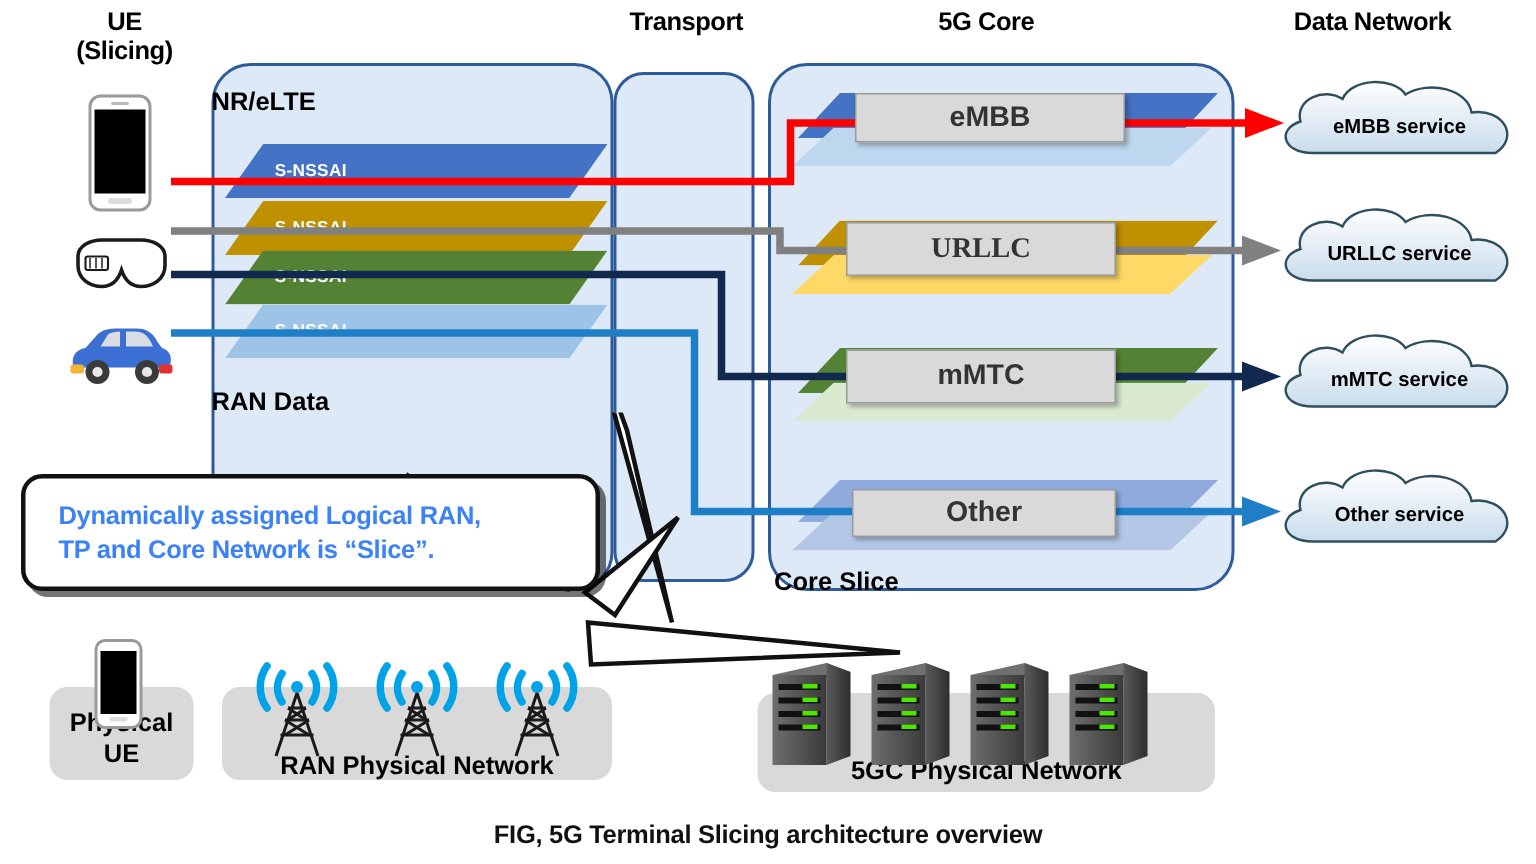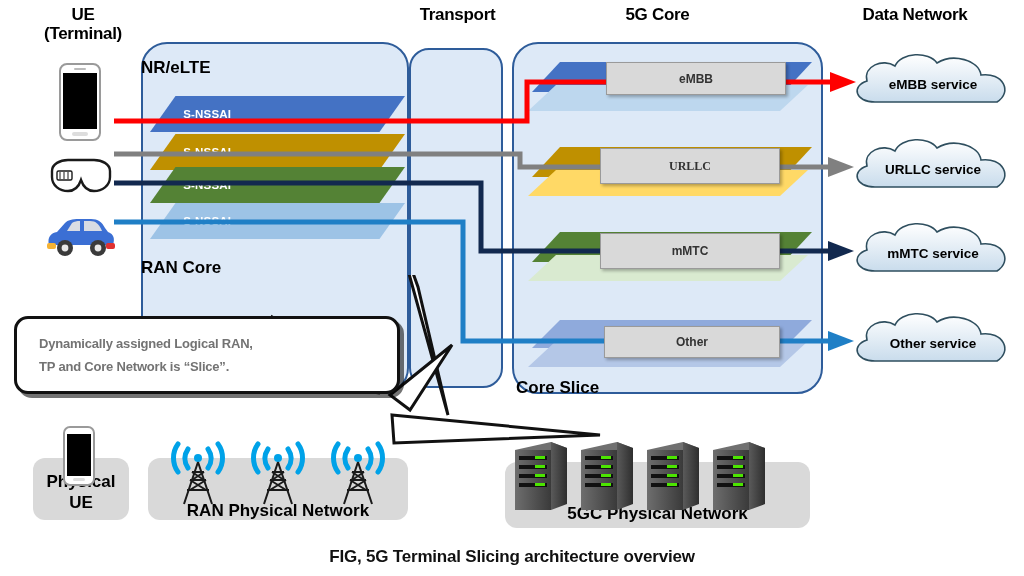--- a/index.html
+++ b/index.html
@@ -23,63 +23,63 @@
   .slab{position:absolute;}
   .slab i{display:block;width:100%;height:100%;
           clip-path:polygon(10% 0,100% 0,90% 100%,0 100%);}
   .slab span{position:absolute;left:13%;top:50%;transform:translateY(-50%);
              font-size:11.5px;font-weight:bold;color:#fff;letter-spacing:.2px;
              white-space:nowrap;}
 
   
   .nfbox{position:absolute;background:#D9D9D9;border:1px solid #9a9a9a;
          display:flex;align-items:center;justify-content:center;
-         font-size:12px;font-weight:bold;color:#333;
-         box-shadow:2px 2px 3px rgba(0,0,0,.28);box-sizing:border-box;margin-left:36px;}
+         font-size:19px;font-weight:bold;color:#333;
+         box-shadow:2px 2px 3px rgba(0,0,0,.28);box-sizing:border-box;}
 
   
   .cloud{position:absolute;}
   .cloud .ctext{position:absolute;width:100%;top:50%;transform:translateY(-50%);
                 text-align:center;font-size:13.5px;font-weight:bold;color:#000;}
 
   
   #callout{position:absolute;background:#fff;border:3.5px solid #111;
            border-radius:14px;box-shadow:4px 4px 0 rgba(0,0,0,.55);
            box-sizing:border-box;z-index:40;}
-  #callout p{margin:0;color:#737373;font-weight:bold;font-size:13px;
+  #callout p{margin:0;color:#3b82f6;font-weight:bold;font-size:17px;
              line-height:23px;letter-spacing:-.2px;}
 
   
   .pill{position:absolute;background:#D9D9D9;border-radius:12px;}
   .pilltext{position:absolute;text-align:center;font-weight:bold;
             font-size:17px;color:#000;line-height:21px;}
 
   
   #caption{position:absolute;width:100%;text-align:center;
            font-size:17px;font-weight:bold;color:#111;letter-spacing:-.2px;}
 </style>
 </head>
 <body>
 
 <div id="stage">
 
   <div class="colhead" style="left:18px;top:5px;width:130px;">
     <div>UE</div>
-    <div>(Terminal)</div>
+    <div>(Slicing)</div>
   </div>
   <div class="colhead" style="left:395px;top:5px;width:125px;">Transport</div>
   <div class="colhead" style="left:575px;top:5px;width:165px;">5G Core</div>
   <div class="colhead" style="left:825px;top:5px;width:180px;">Data Network</div>
 
   <div class="domainbox" style="left:141px;top:42px;width:268px;height:352px;"></div>
   <div class="domainbox transport" style="left:409px;top:48px;width:94px;height:340px;"></div>
   <div class="domainbox" style="left:512px;top:42px;width:311px;height:352px;"></div>
 
   <div class="domain-label" style="left:141px;top:58px;width:268px;">NR/eLTE</div>
-  <div class="domain-label" style="left:141px;top:258px;width:268px;">RAN Core</div>
+  <div class="domain-label" style="left:141px;top:258px;width:268px;">RAN Data</div>
   <div class="domain-label" style="left:516px;top:378px;width:311px;">Core Slice</div>
 
   <div class="slab" style="left:150px;top:96px;width:255px;height:36px;">
     <i style="background:#4472C4"></i>
     <span>S-NSSAI</span>
   </div>
   <div class="slab" style="left:150px;top:134px;width:255px;height:36px;">
     <i style="background:#BF9000"></i>
     <span>S-NSSAI</span>
   </div>

